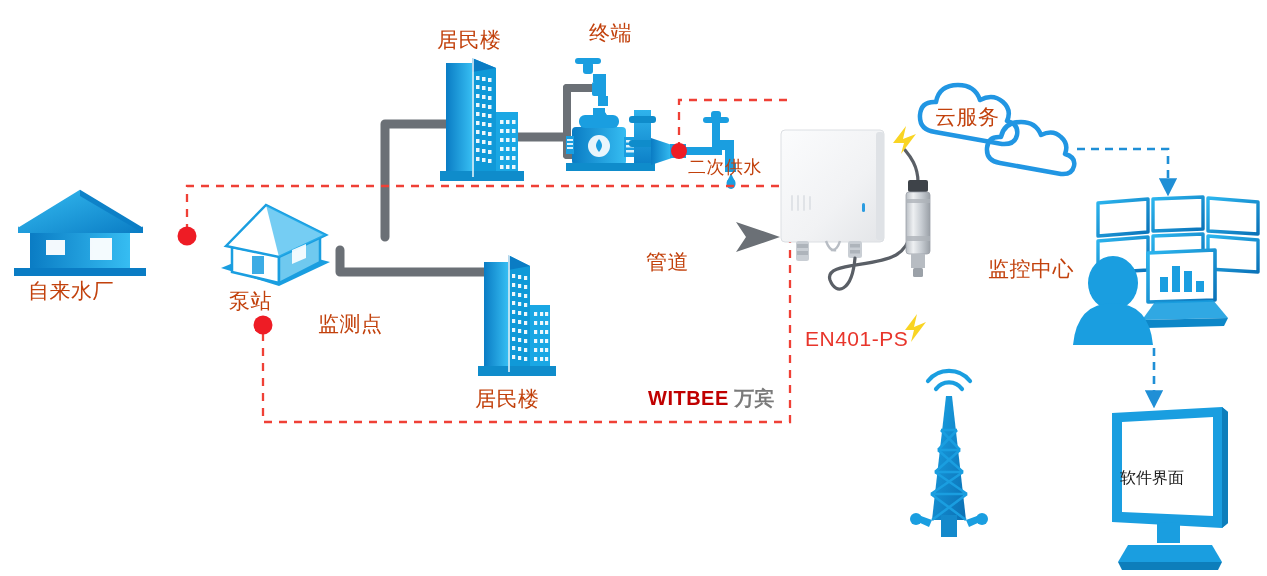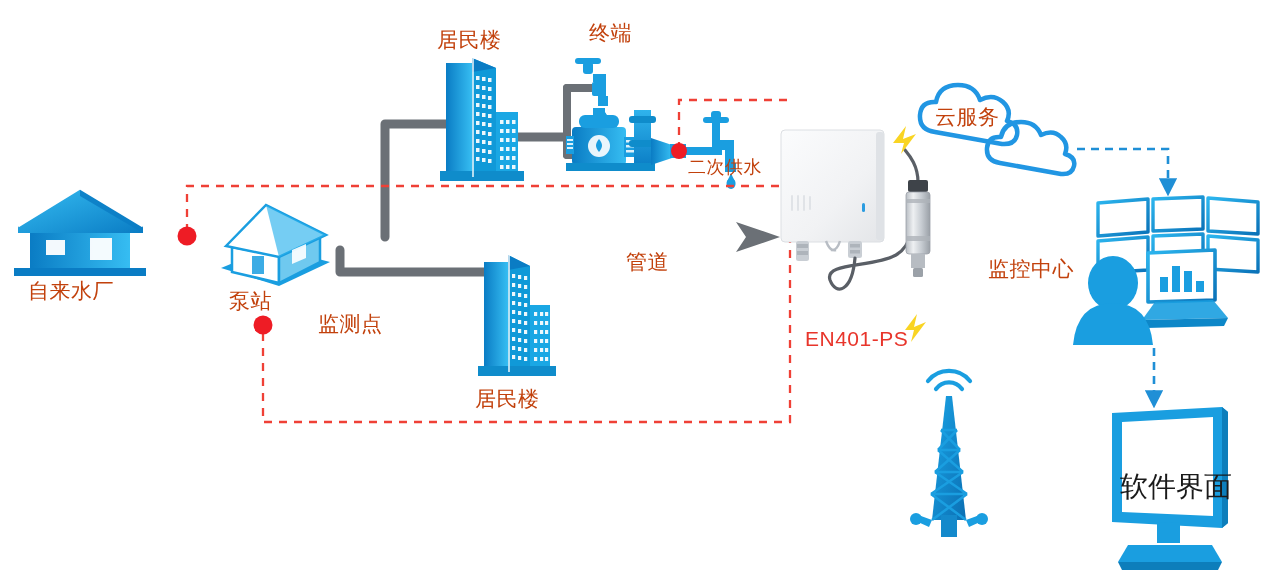--- a/index.html
+++ b/index.html
@@ -49,21 +49,21 @@
   .brand .w {
     color: #c00000;
     letter-spacing: 0.5px;
   }
   .brand .c {
     color: #7a7a7a;
     font-weight: bold;
   }
   .screenword {
     position: absolute;
-    font-size: 28px;
+    font-size: 16px;
     color: #1a1a1a;
     white-space: nowrap;
   }
 </style>
 </head>
 <body>
 
 <div id="stage">
 
   <svg class="layer" viewBox="0 0 1267 576">
@@ -443,21 +443,24 @@
       <path d="M1118,562 L1222,562 L1218,570 L1122,570 z" fill="#0d7ebb"></path>
     </g>
   </svg>
 
   <div class="lbl" style="left:28px; top:280px;">自来水厂</div>
   <div class="lbl" style="left:229px; top:290px;">泵站</div>
   <div class="lbl" style="left:297px; top:313px;margin-left:21px;">监测点</div>
   <div class="lbl" style="left:437px; top:29px;">居民楼</div>
   <div class="lbl" style="left:566px; top:22px;margin-left:23px;">终端</div>
   <div class="lbl lbl-sm" style="left:688px; top:158px;">二次供水</div>
-  <div class="lbl" style="left:626px; top:251px;">管道</div>
+  <div class="lbl" style="left:646px; top:251px;">管道</div>
   <div class="lbl" style="left:475px; top:388px;">居民楼</div>
   <div class="lbl lbl-red" style="left:805px; top:328px;">EN401-PS</div>
   <div class="lbl" style="left:935px; top:82px;margin-top:24px;">云服务</div>
   <div class="lbl" style="left:988px; top:258px;">监控中心</div>
   <div class="screenword" style="left:1120px; top:468px;">软件界面</div>
 
+  <div class="brand" style="left:648px; top:385px;">
+    <span class="w">WITBEE</span><span> </span><span class="c">万宾</span>
+  </div>
 
 </div>
 
 </body></html>

